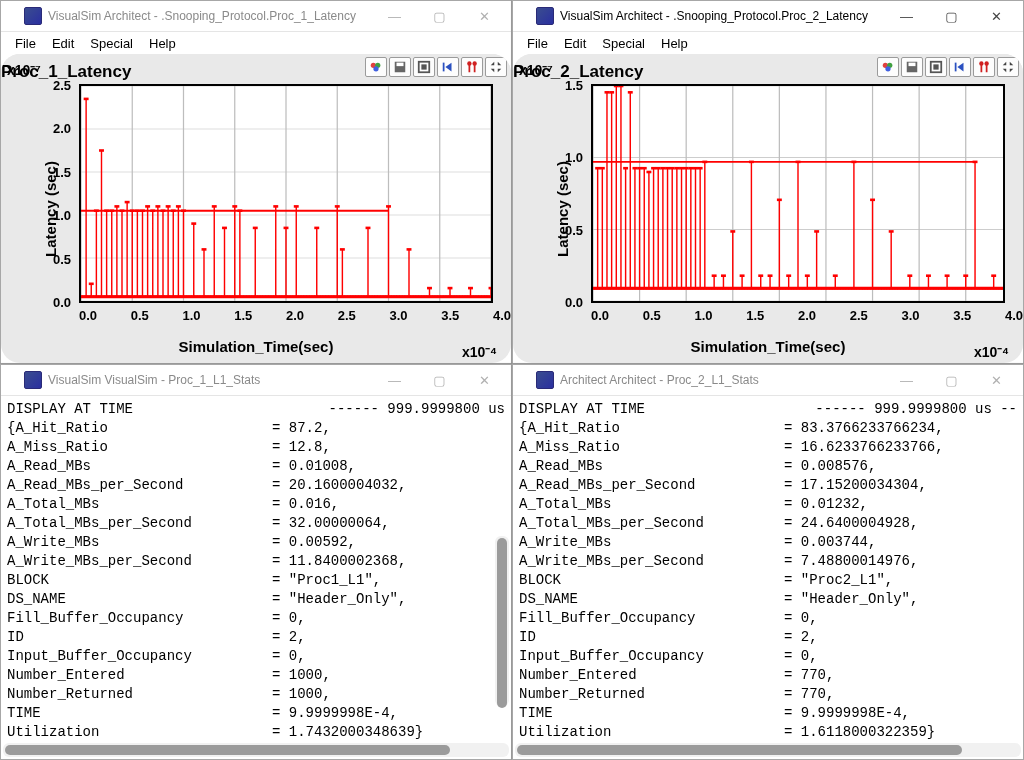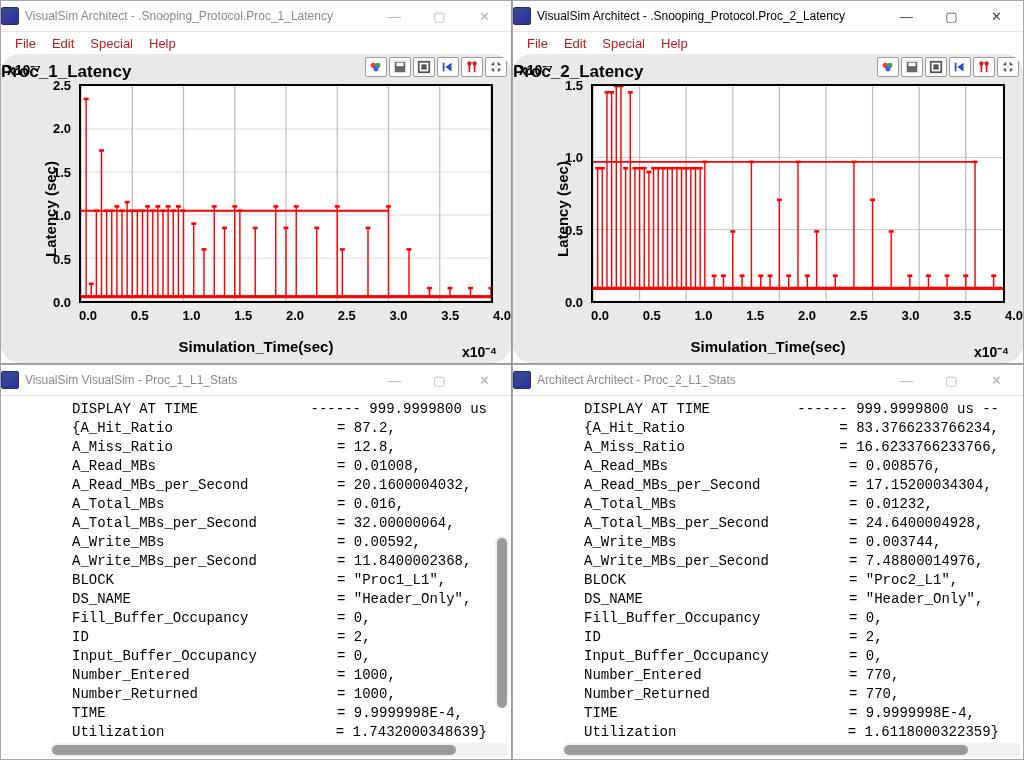--- a/index.html
+++ b/index.html
@@ -29,21 +29,21 @@
     box-shadow: 0 0 2px rgba(0,0,0,0.25);
     box-sizing: border-box;
   }
   
   .titlebar {
     height: 30px;
     background: #ffffff;
     border-bottom: 1px solid #e5e5e5;
     display: flex;
     align-items: center;
-    padding: 0 4px 0 0;
+    padding: 0 4px 0 23px;
     flex-shrink: 0;
   }
   .titlebar.inactive { color: #8a8a8a; }
   .app-icon {
     width: 16px; height: 16px;
     margin-right: 6px;
     background: linear-gradient(135deg,#3a4d8f,#2a2fa0);
     border: 1px solid #2a2a77;
     border-radius: 2px;
     flex-shrink: 0;
@@ -73,21 +73,21 @@
   .win-btn.close { color: #444; }
   .titlebar.inactive .win-btn { color: #b0b0b0; }
   
   .menubar {
     height: 22px;
     display: flex;
     align-items: center;
     gap: 4px;
     padding: 0 8px;
     font-size: 13px;
-    color: #b91c1c;
+    color: #000000;
     flex-shrink: 0;
   }
   .menubar span { padding: 2px 6px; }
   
   .toolbar {
     height: 22px;
     display: flex;
     align-items: center;
     justify-content: flex-end;
     gap: 2px;
@@ -183,26 +183,25 @@
     font-weight: bold;
   }
   .xticks span { width: 0; white-space: nowrap; transform: translateX(-50%); }
   
   .stats-body {
     flex: 1;
     background: #ffffff;
     font-family: "Consolas", "Courier New", monospace;
     font-size: 14px;
     line-height: 19px;
-    padding: 4px 24px;
+    padding: 4px 6px;
     white-space: pre;
     overflow: hidden;
     position: relative;
     color: #000;
-    margin-left: 47px;
   }
   .stats-row { display: flex; }
   .stats-key { width: 265px; }
   .hscroll {
     position: absolute;
     left: 2px; right: 2px; bottom: 2px;
     height: 14px;
     background: #f1f1f1;
     border-radius: 6px;
     box-sizing: content-box;

